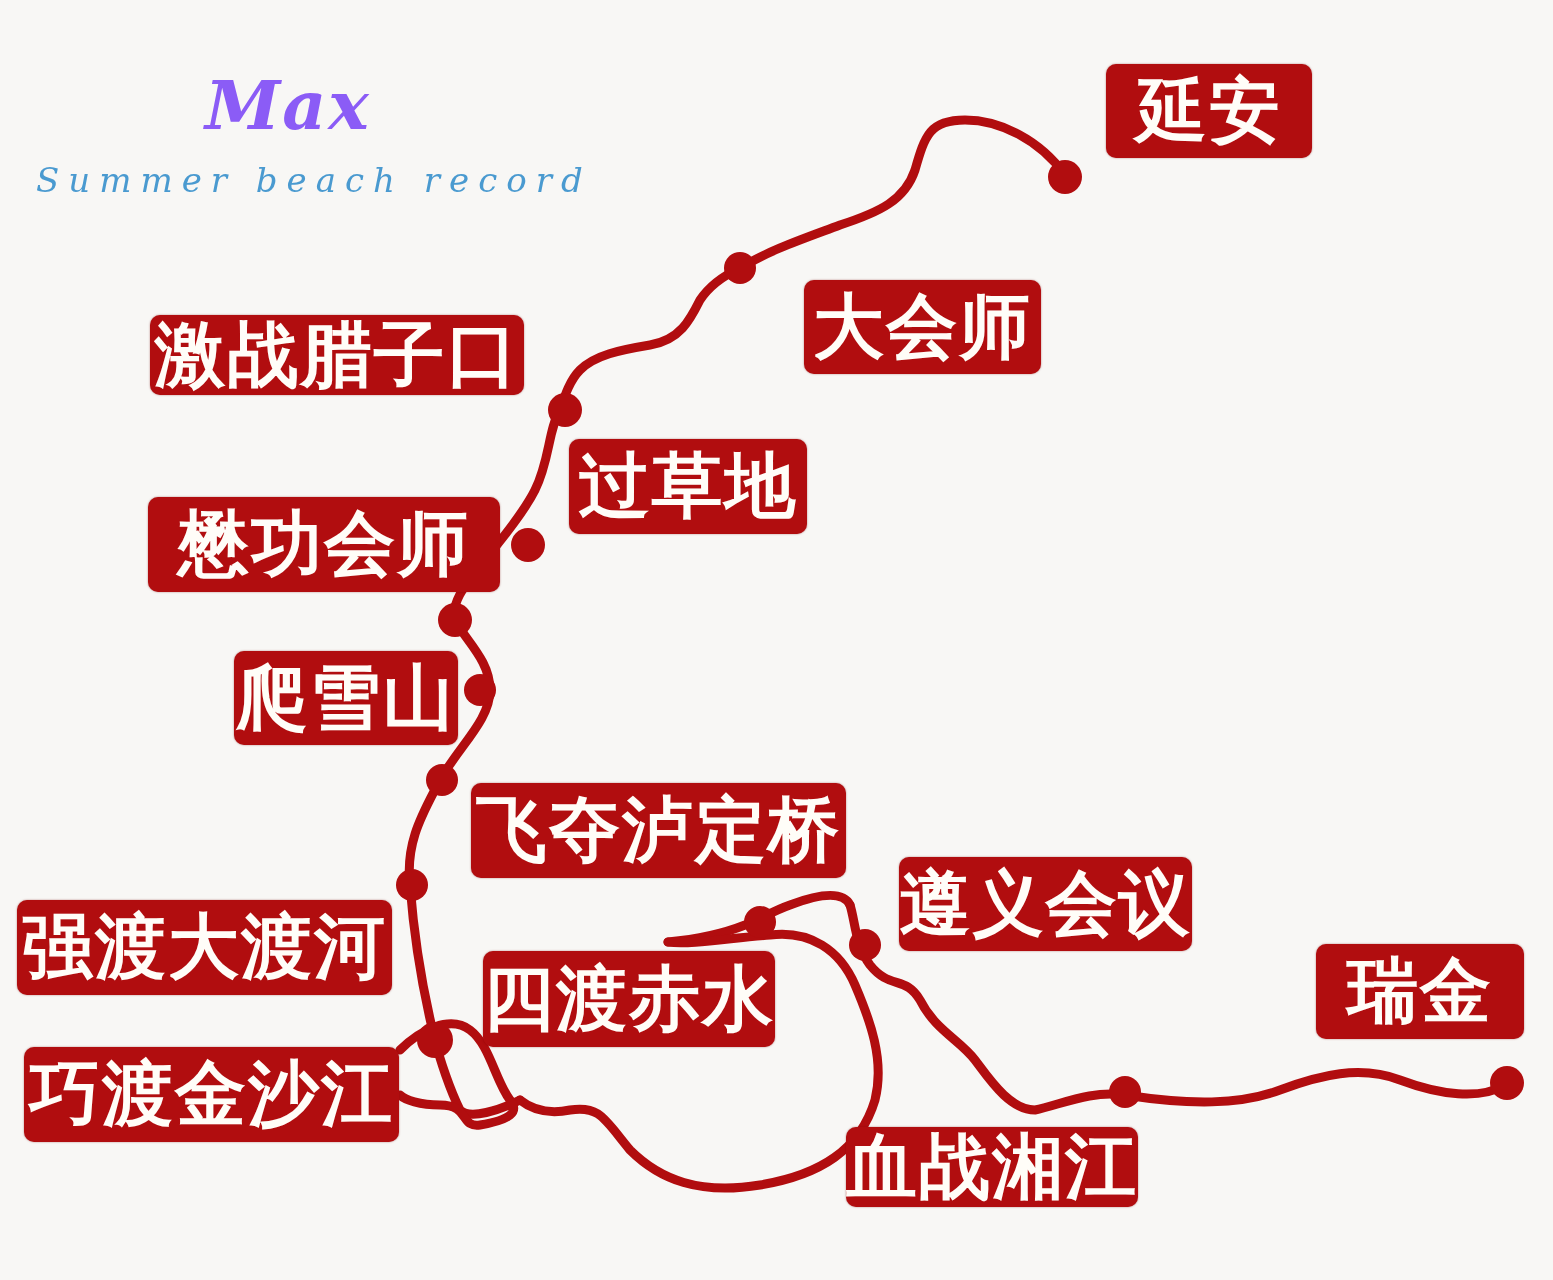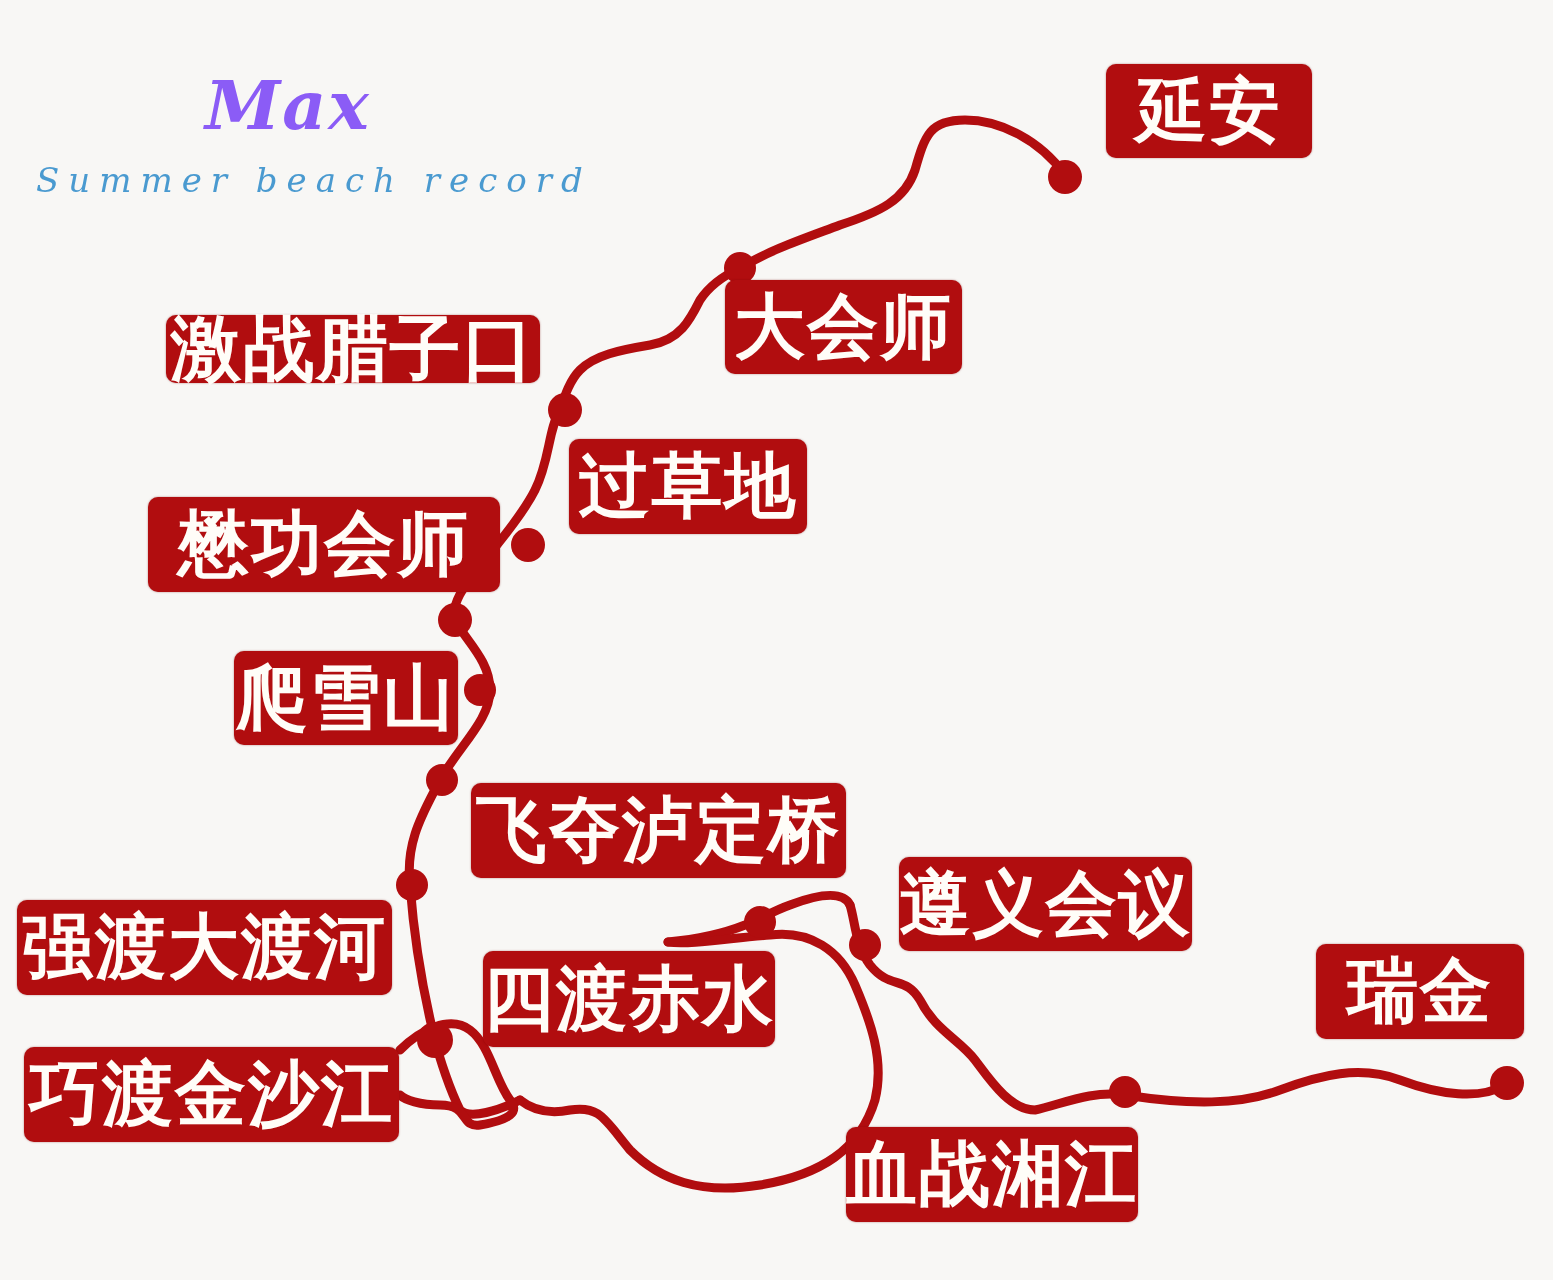--- a/index.html
+++ b/index.html
@@ -56,24 +56,24 @@
     <circle cx="412" cy="885" r="16"></circle>
     <circle cx="435" cy="1040" r="18"></circle>
     <circle cx="760" cy="922" r="16"></circle>
     <circle cx="865" cy="945" r="16"></circle>
     <circle cx="1125" cy="1092" r="16"></circle>
     <circle cx="1507" cy="1083" r="17"></circle>
   </g>
 </svg>
 
 <div class="label" style="left:1106px;top:64px;width:206px;height:94px;">延安</div>
-<div class="label" style="left:725px;top:280px;width:237px;height:94px;">大会师</div>
-<div class="label" style="left:166px;top:315px;width:374px;height:68px;">激战腊子口</div>
+<div class="label" style="left:804px;top:280px;width:237px;height:94px;">大会师</div>
+<div class="label" style="left:150px;top:315px;width:374px;height:80px;">激战腊子口</div>
 <div class="label" style="left:569px;top:439px;width:238px;height:95px;">过草地</div>
 <div class="label" style="left:148px;top:497px;width:352px;height:95px;">懋功会师</div>
 <div class="label" style="left:234px;top:651px;width:224px;height:94px;">爬雪山</div>
 <div class="label" style="left:471px;top:783px;width:375px;height:95px;text-align:right;">飞夺泸定桥</div>
 <div class="label" style="left:899px;top:857px;width:293px;height:94px;">遵义会议</div>
 <div class="label" style="left:17px;top:900px;width:375px;height:95px;">强渡大渡河</div>
 <div class="label" style="left:483px;top:951px;width:292px;height:96px;">四渡赤水</div>
 <div class="label" style="left:1316px;top:944px;width:208px;height:95px;">瑞金</div>
 <div class="label" style="left:24px;top:1047px;width:375px;height:95px;">巧渡金沙江</div>
-<div class="label" style="left:846px;top:1127px;width:292px;height:95px;">血战湘江</div>
+<div class="label" style="left:846px;top:1127px;width:292px;height:80px;">血战湘江</div>
 
 </body></html>

